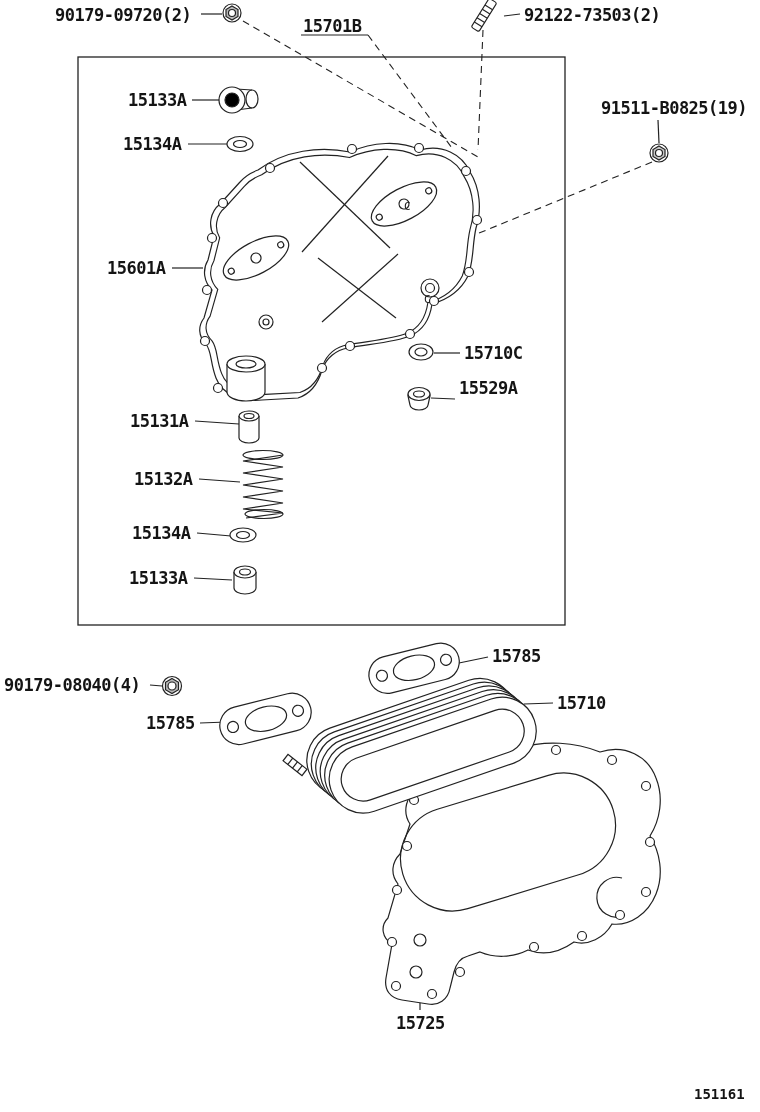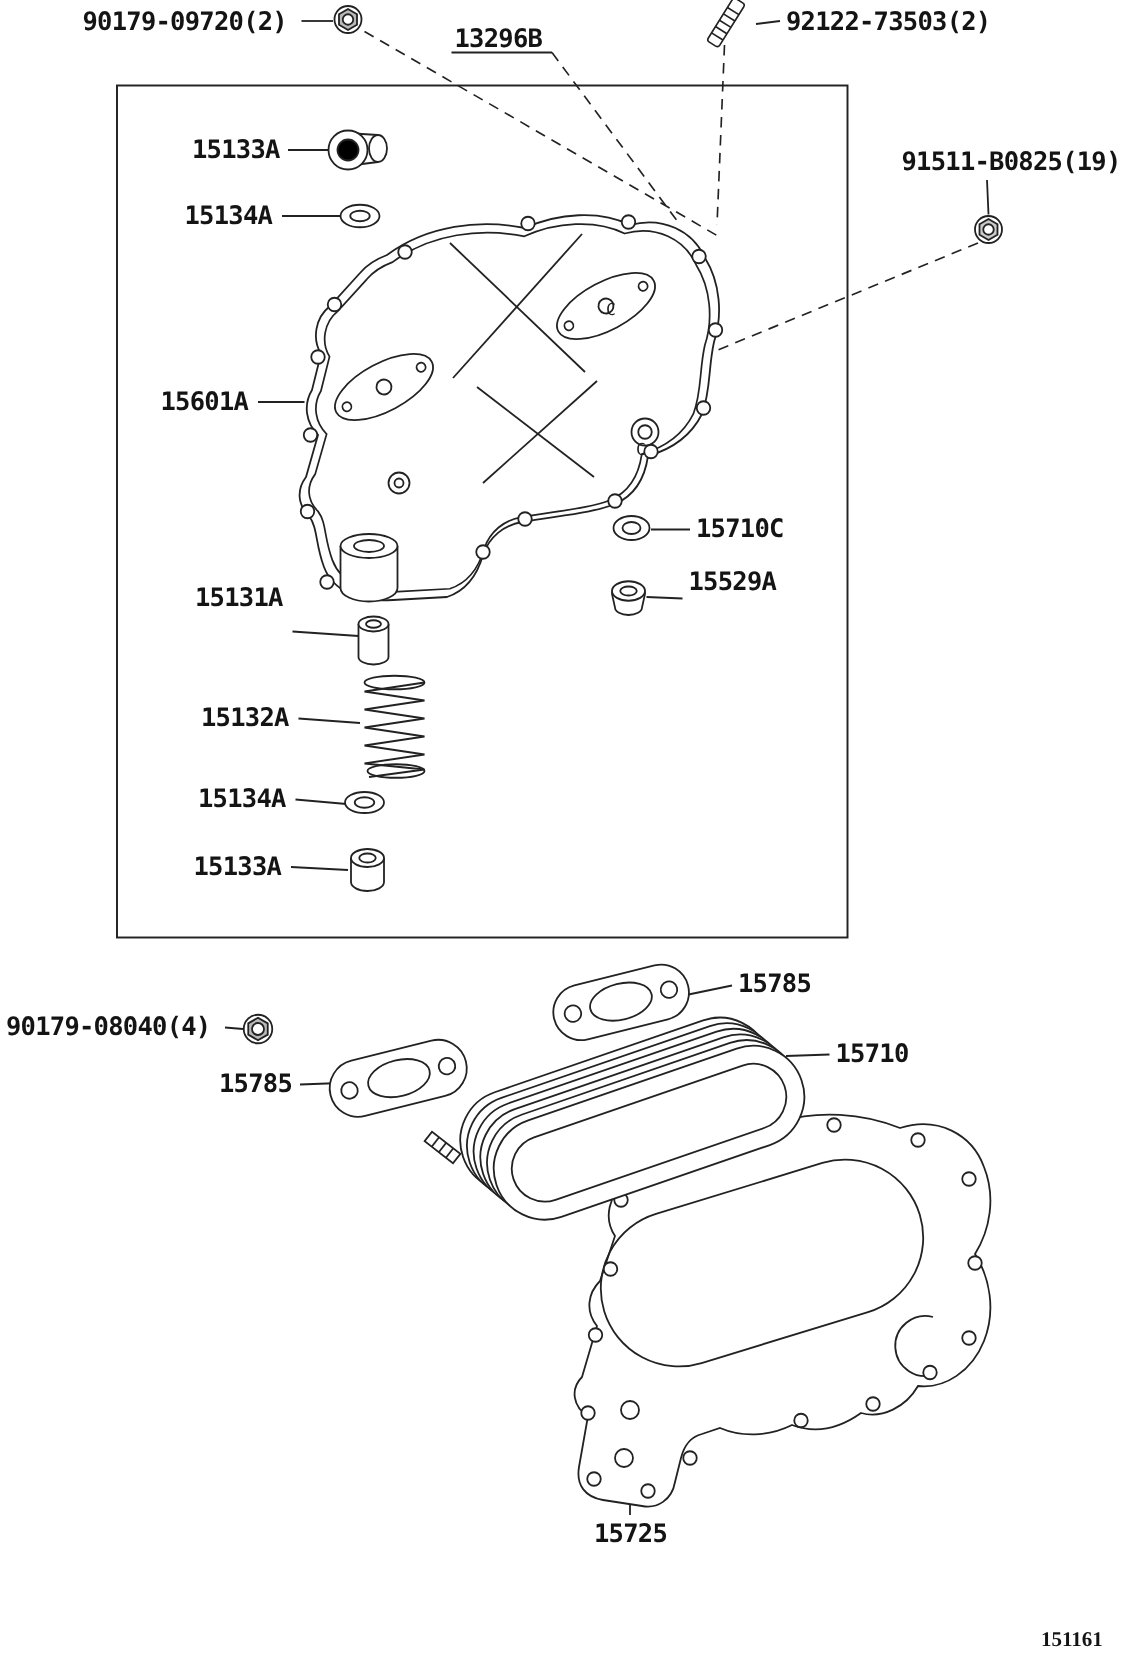--- a/index.html
+++ b/index.html
@@ -8,21 +8,21 @@
   .page { position:relative; width:760px; height:1112px; background:#fff; overflow:hidden; }
   svg.art { position:absolute; left:0; top:0; }
   .lbl {
     position:absolute;
     font-size:17px;
     font-weight:700;
     color:#141414;
     white-space:nowrap;
     letter-spacing:-0.5px;
   }
-  .lbl.code { font-size:14px; letter-spacing:0;font-family:Liberation Serif, serif; }
+  .lbl.code { font-size:14px; letter-spacing:0; }
 </style>
 </head>
 <body>
 
 <div class="page">
 
   <svg class="art" width="760" height="1112" viewBox="0 0 760 1112">
 
     <rect x="78" y="57" width="487" height="568" fill="none" stroke="#222" stroke-width="1.3"></rect>
 
@@ -252,29 +252,29 @@
 
     <g stroke="#222" stroke-width="1.2" fill="none" transform="rotate(-14 265 719)">
       <rect x="219" y="700" width="93" height="38" rx="19" fill="#fff"></rect>
       <ellipse cx="266" cy="719" rx="21" ry="12"></ellipse>
       <circle cx="232" cy="719" r="5.5"></circle>
       <circle cx="299" cy="719" r="5.5"></circle>
     </g>
   </svg>
 
   <div class="lbl" style="left:55px;top:5px">90179-09720(2)</div>
-  <div class="lbl" style="left:303px;top:16px">13296B</div>
+  <div class="lbl" style="left:303px;top:16px">15701B</div>
   <div class="lbl" style="left:524px;top:5px">92122-73503(2)</div>
   <div class="lbl" style="left:601px;top:98px">91511-B0825(19)</div>
   <div class="lbl" style="left:128px;top:90px">15133A</div>
   <div class="lbl" style="left:123px;top:134px">15134A</div>
   <div class="lbl" style="left:107px;top:258px">15601A</div>
   <div class="lbl" style="left:464px;top:343px">15710C</div>
   <div class="lbl" style="left:459px;top:378px">15529A</div>
-  <div class="lbl" style="left:130px;top:389px">15131A</div>
+  <div class="lbl" style="left:130px;top:411px">15131A</div>
   <div class="lbl" style="left:134px;top:469px">15132A</div>
   <div class="lbl" style="left:132px;top:523px">15134A</div>
   <div class="lbl" style="left:129px;top:568px">15133A</div>
   <div class="lbl" style="left:492px;top:646px">15785</div>
   <div class="lbl" style="left:4px;top:675px">90179-08040(4)</div>
   <div class="lbl" style="left:146px;top:713px">15785</div>
   <div class="lbl" style="left:557px;top:693px">15710</div>
   <div class="lbl" style="left:396px;top:1013px">15725</div>
   <div class="lbl code" style="left:694px;top:1086px">151161</div>
 

